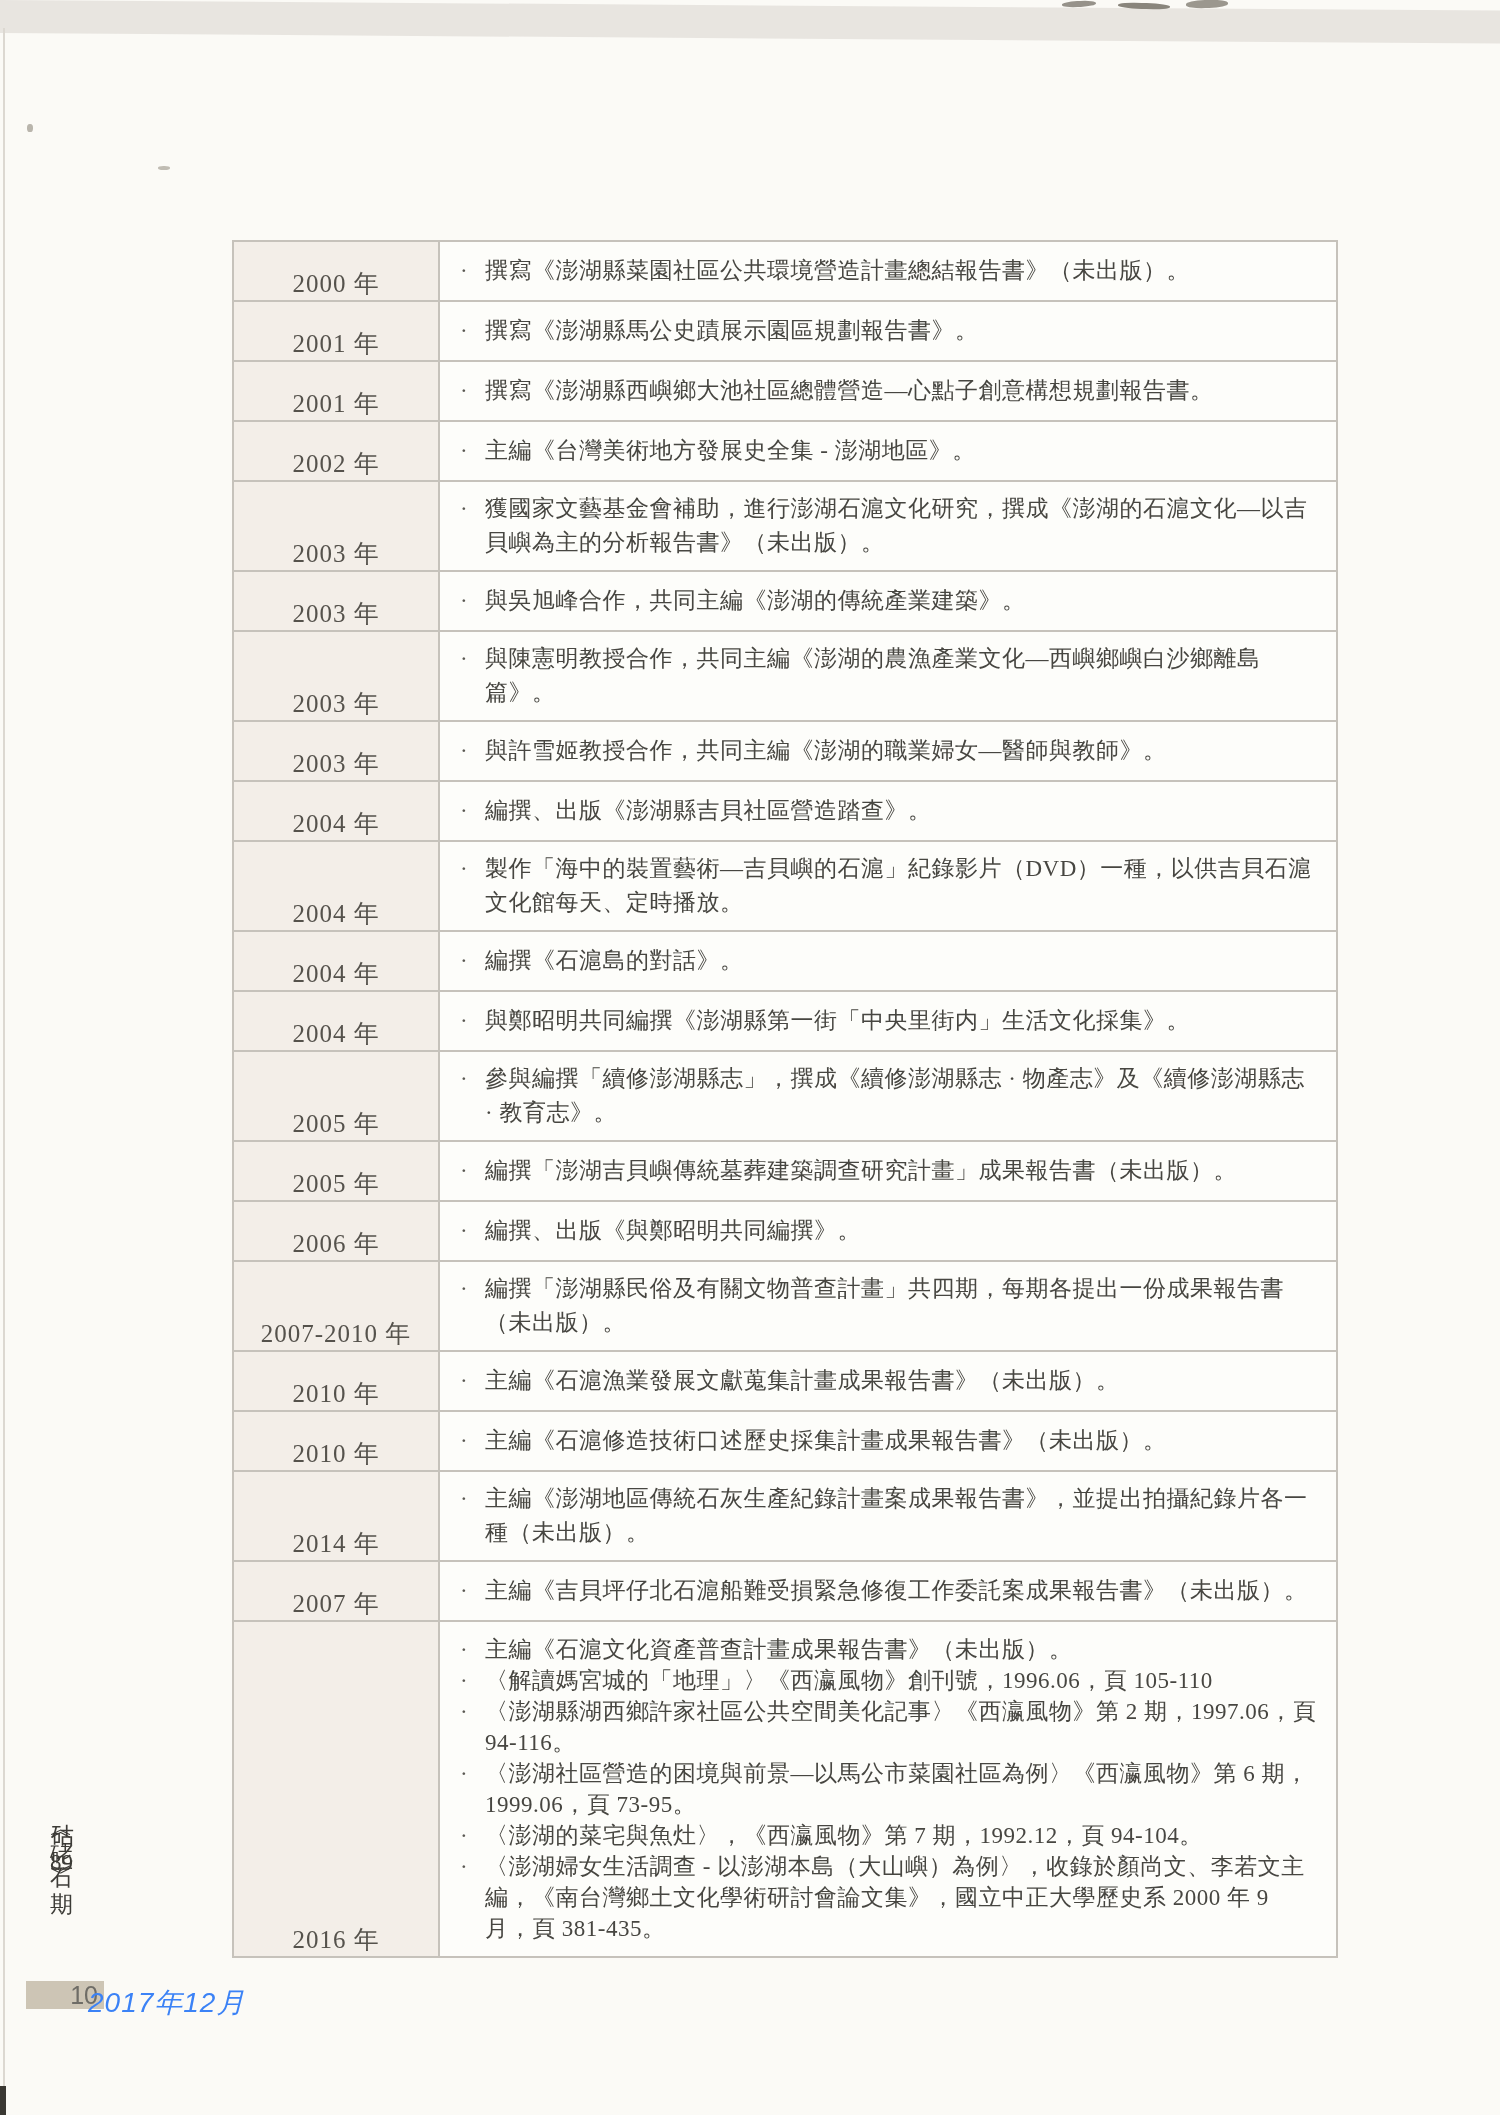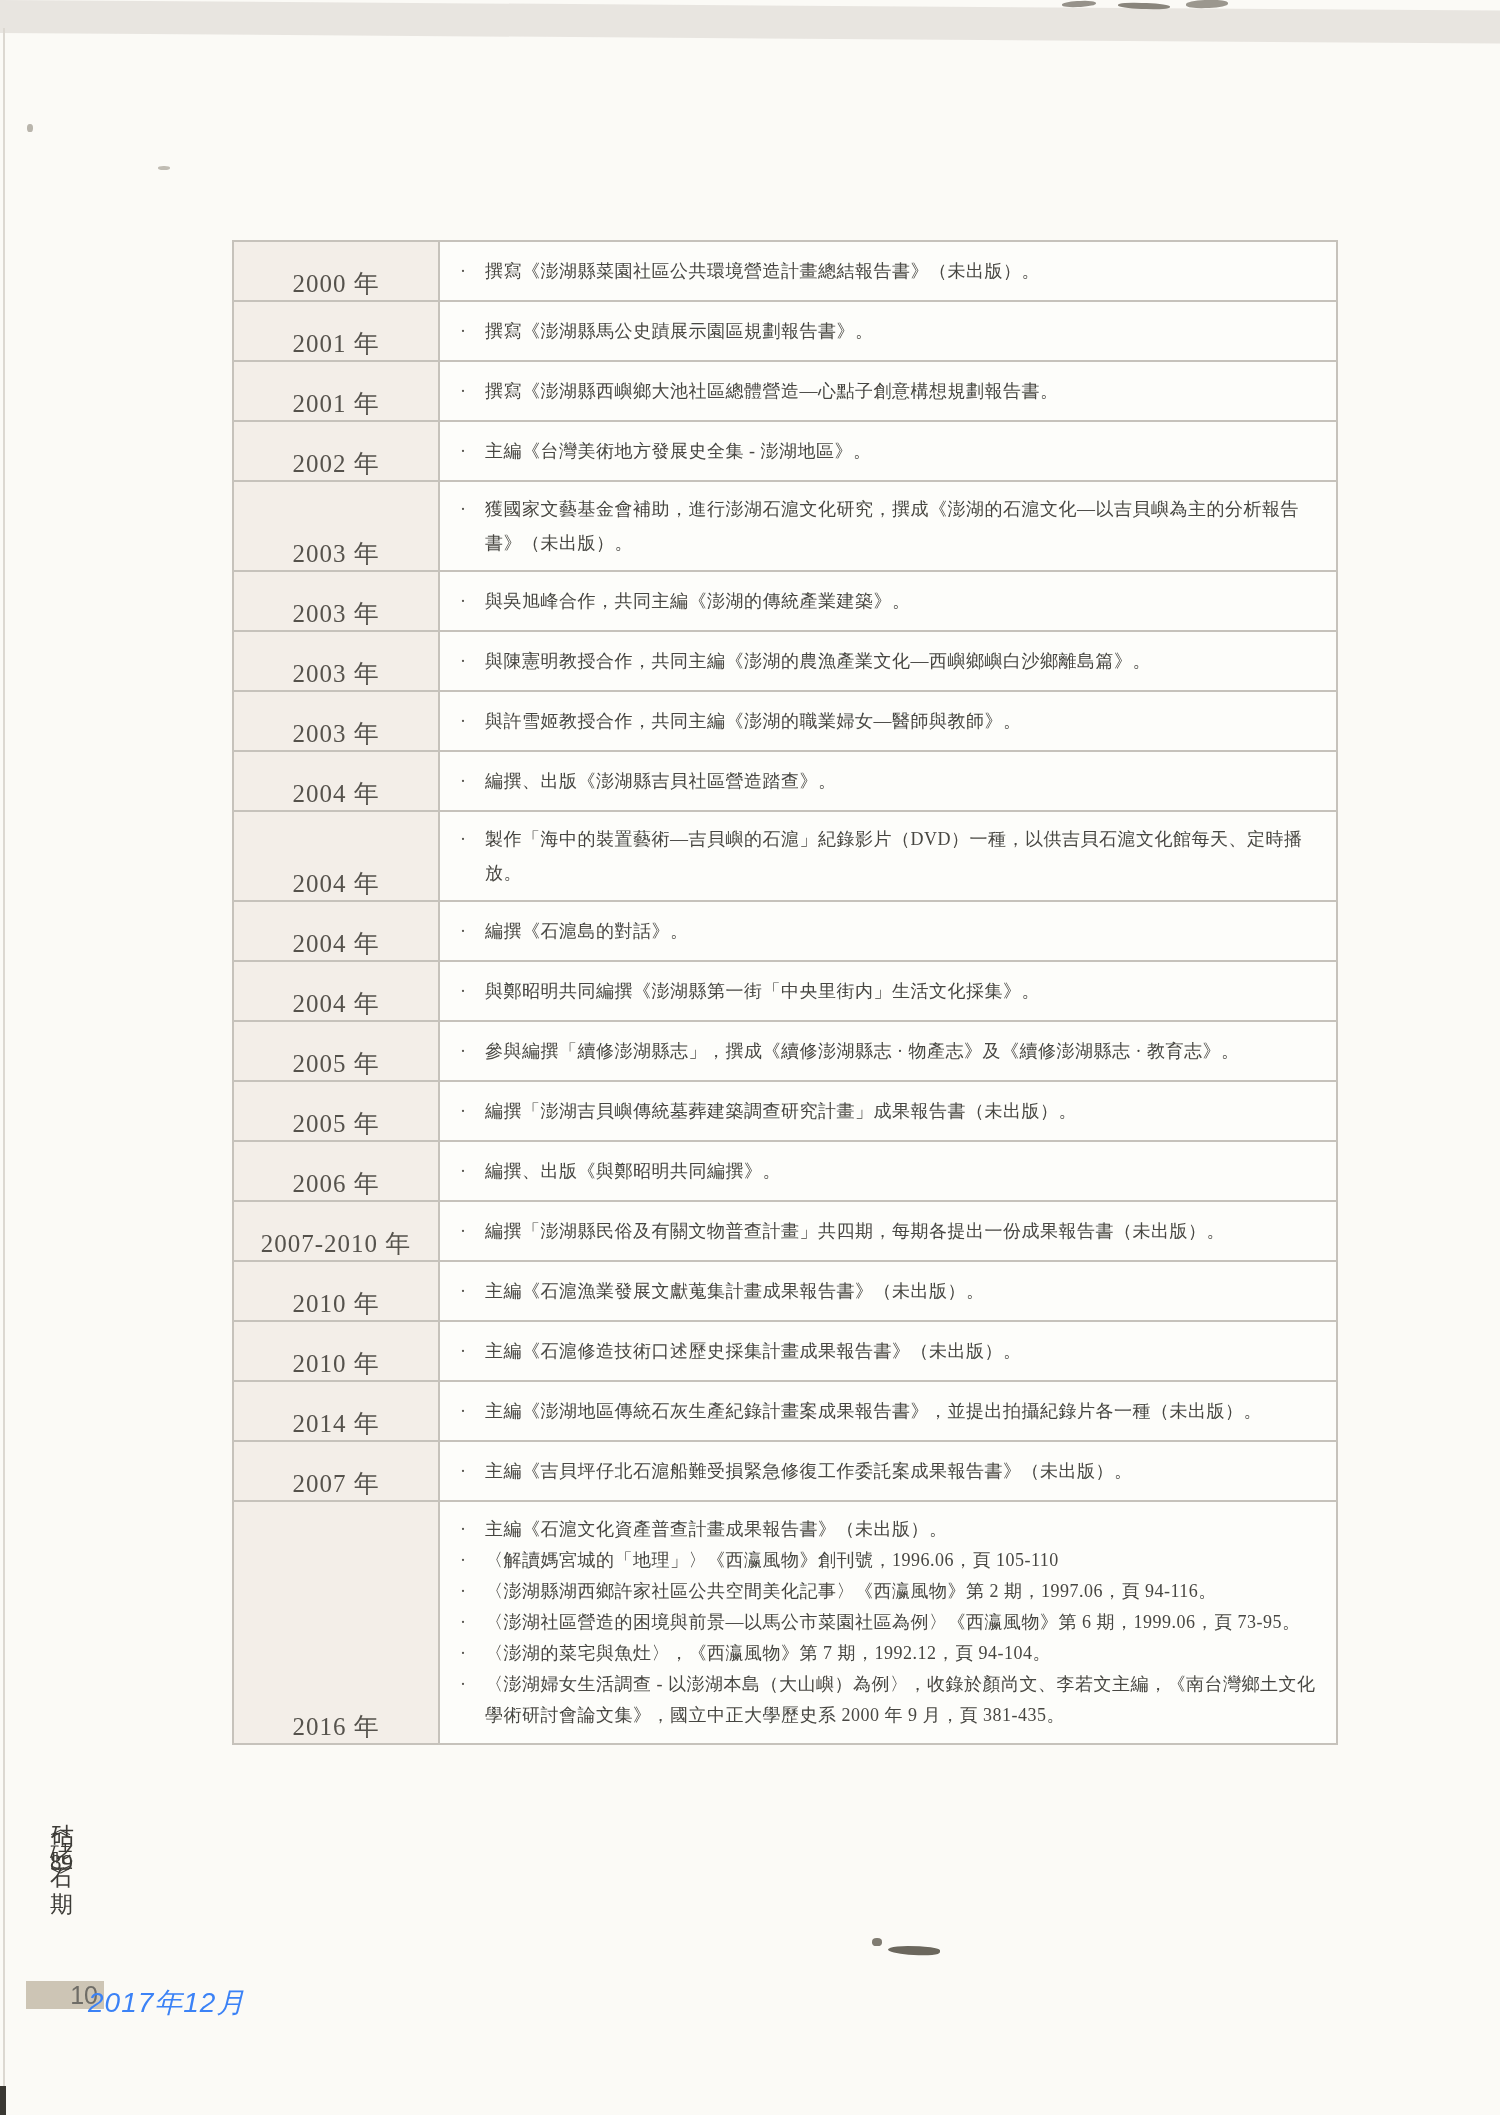--- a/index.html
+++ b/index.html
@@ -30,21 +30,21 @@
     background:var(--year-bg,#f3eee8);
     border-right:2px solid var(--border,#c6c2bb);
     display:flex;align-items:flex-end;justify-content:center;
   }
   .year{font-size:25px;color:#55524c;letter-spacing:1px;white-space:nowrap;}
   .content-cell{
     flex:1;background:#fdfdfa;padding:10px 18px 10px 20px;
     display:flex;flex-direction:column;justify-content:center;
   }
   .item{
-    font-size:18px;line-height:34px;
+    font-size:23px;line-height:34px;
     padding-left:25px;text-indent:-25px;
     letter-spacing:0.5px;
   }
   .bullet{display:inline-block;width:25px;text-indent:0;color:#5a5852;}
   .row.big .item{line-height:31px;}
   .row.big .content-cell{justify-content:flex-start;padding-top:12px;padding-bottom:12px;}
   
   .journal-vertical{
     position:absolute;left:46px;top:1823px;
     writing-mode:vertical-rl;text-orientation:upright;

